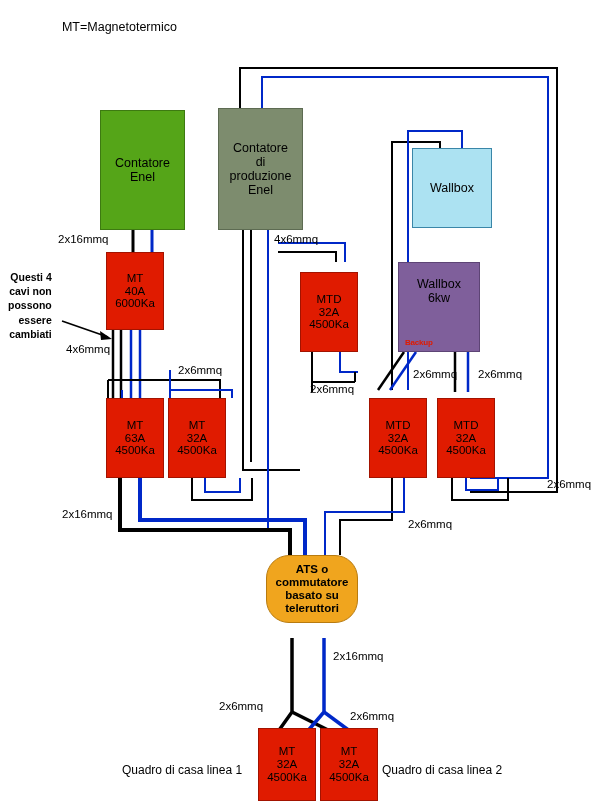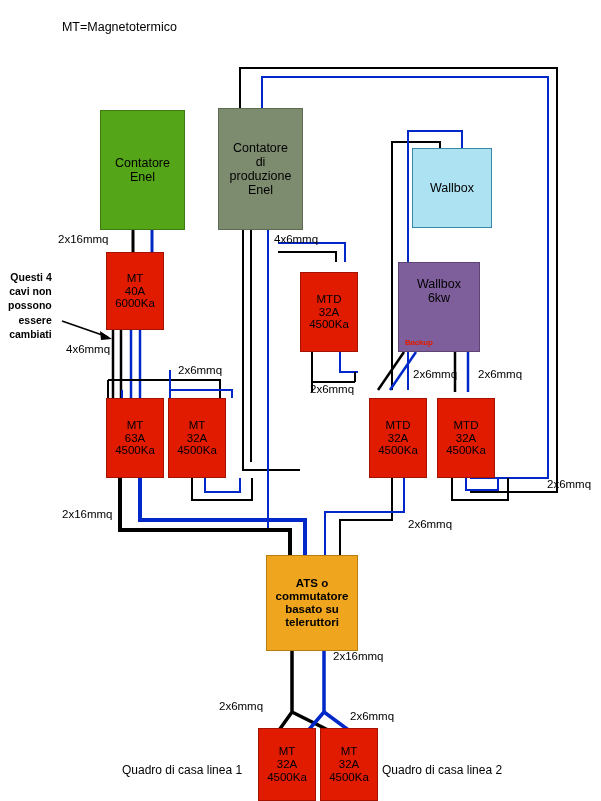--- a/index.html
+++ b/index.html
@@ -164,21 +164,21 @@
 32A
 4500Ka</span>
   </div>
 
   <div class="node box-breaker" style="left:437px;top:398px;width:58px;height:80px;">
     <span class="lbl">MTD
 32A
 4500Ka</span>
   </div>
 
-  <div class="node box-ats" style="left:266px;top:555px;width:92px;height:96px;">
+  <div class="node box-ats" style="left:266px;top:555px;width:92px;height:68px;border-radius:23px;">
     <span class="lbl">ATS o
 commutatore
 basato su
 teleruttori</span>
   </div>
 
   <div class="node box-breaker" style="left:258px;top:728px;width:58px;height:73px;">
     <span class="lbl">MT
 32A
 4500Ka</span>

